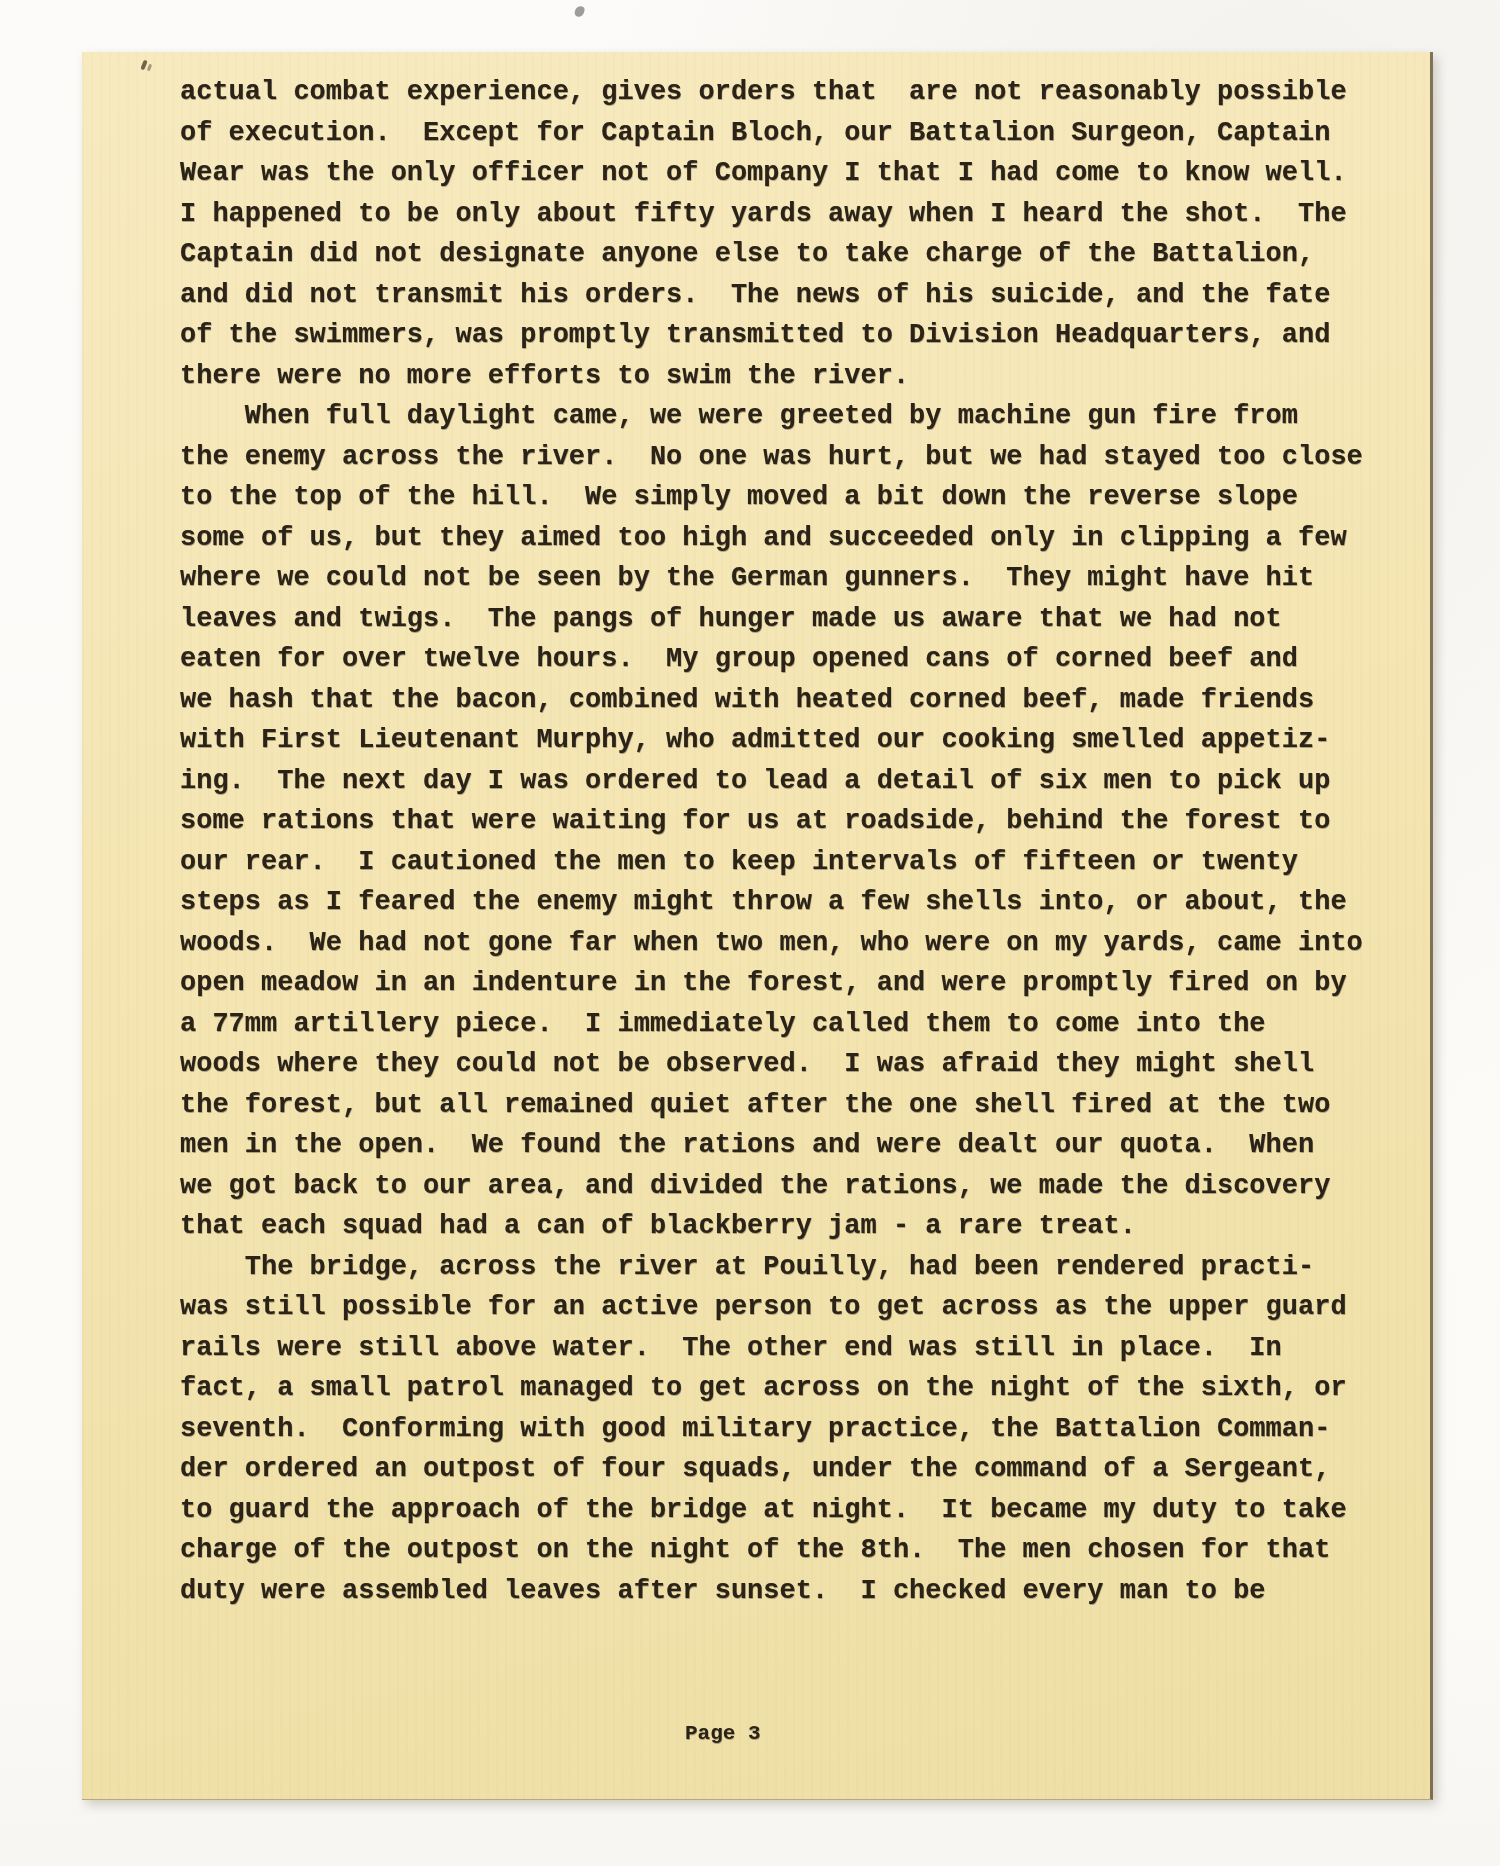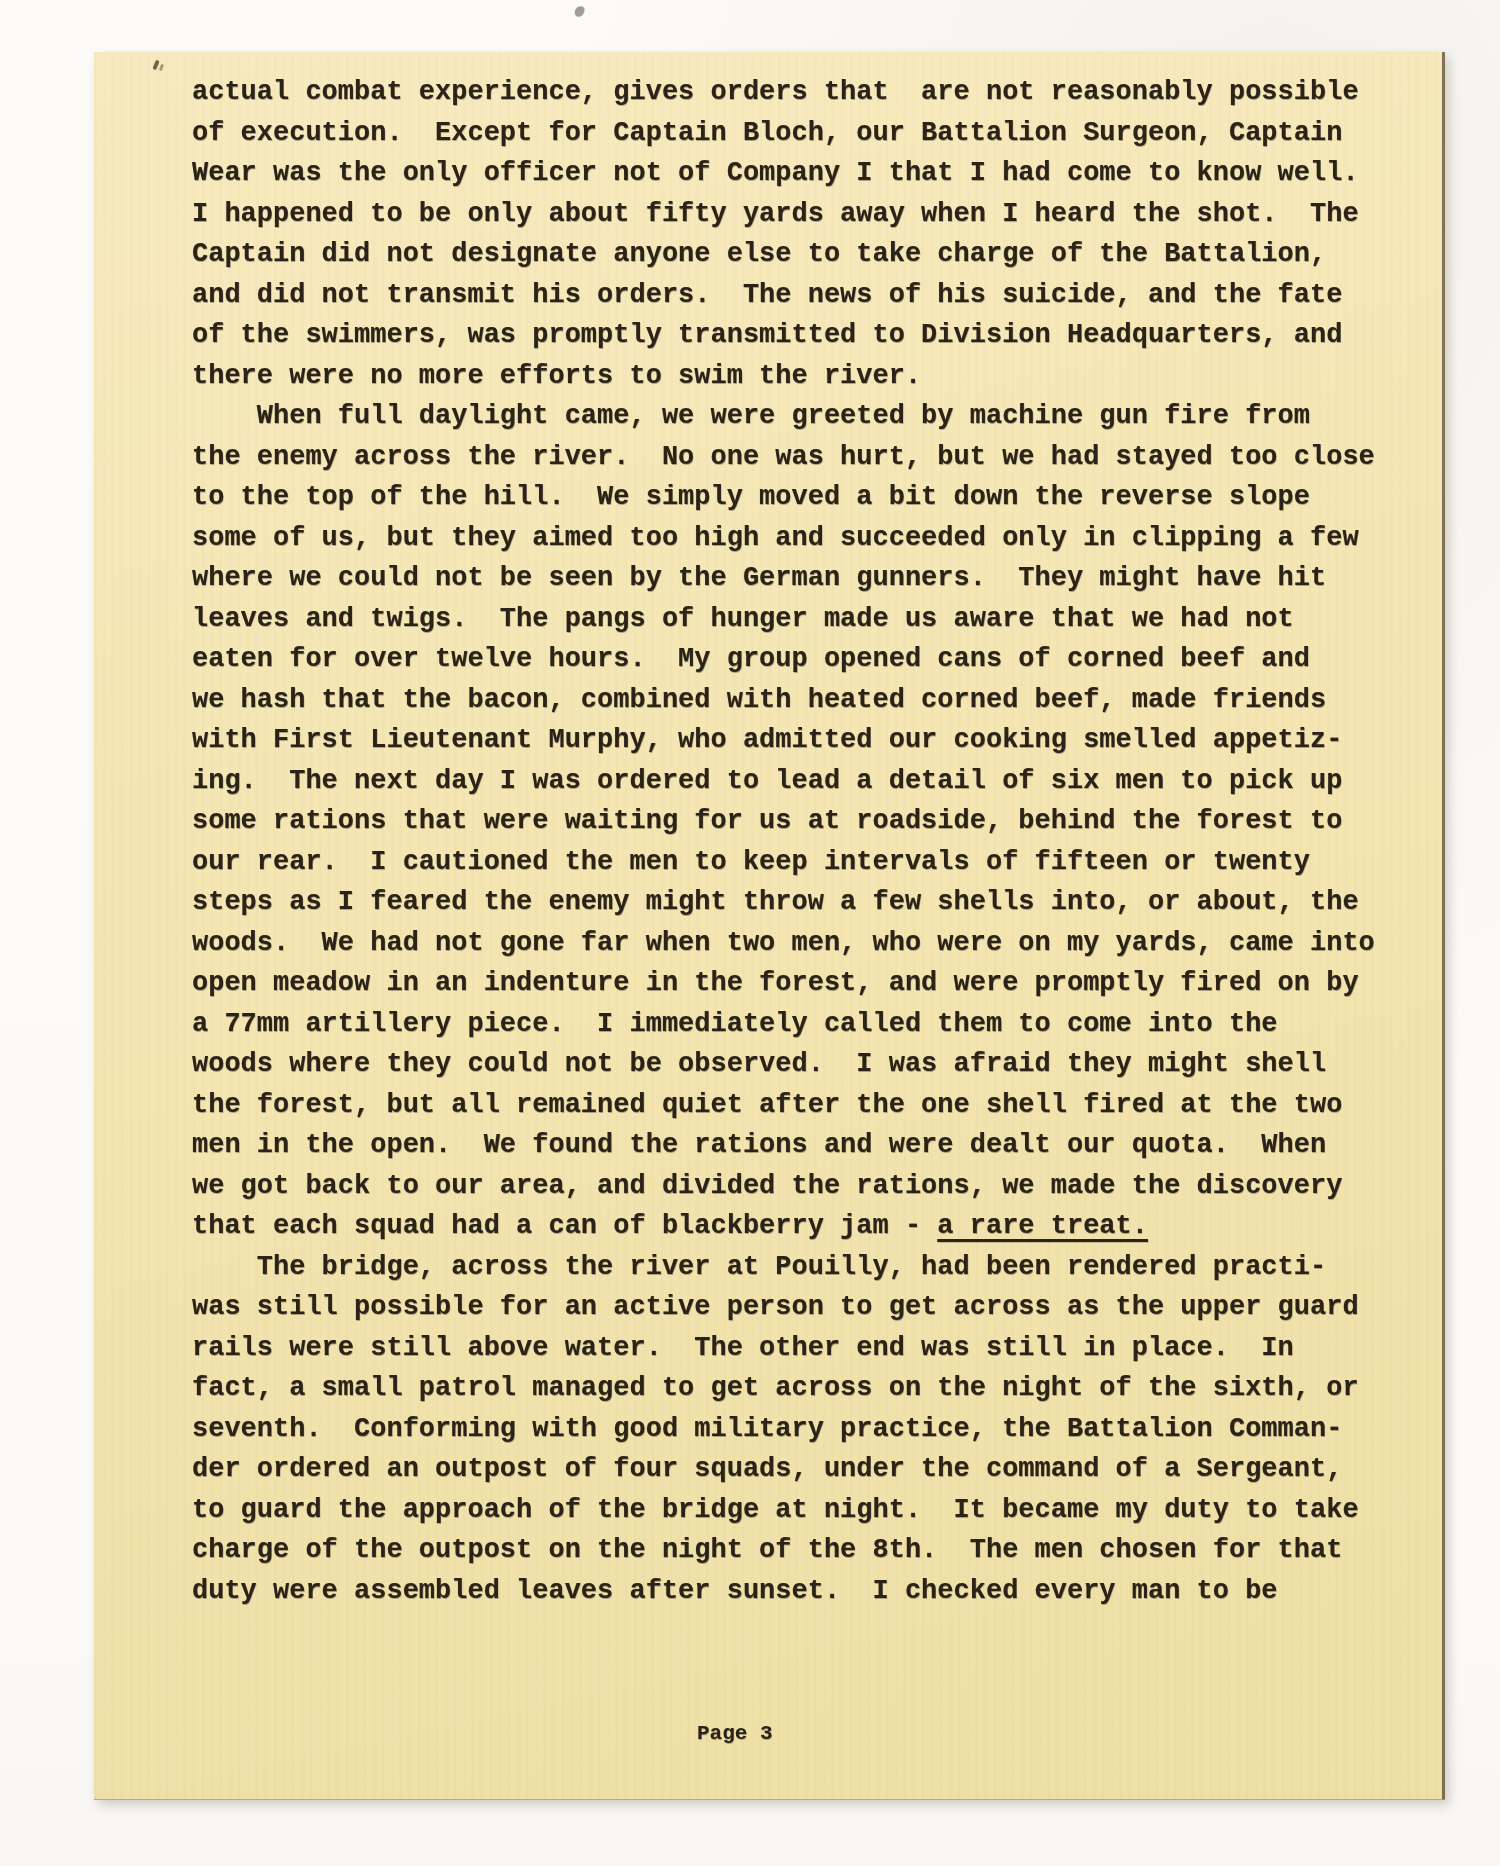--- a/index.html
+++ b/index.html
@@ -32,38 +32,36 @@
     left: 82px;
     top: 52px;
     width: 1351px;
     height: 1748px;
     background:
       repeating-linear-gradient(90deg, rgba(140,115,65,0.028) 0px, rgba(140,115,65,0.028) 2px, rgba(255,255,255,0) 2px, rgba(255,255,255,0) 9px),
       linear-gradient(168deg, var(--paper-top) 0%, var(--paper-mid) 45%, var(--paper-bottom) 100%);
     border-right: 3px solid rgba(52,38,22,0.60);
     border-bottom: 1px solid rgba(110,88,55,0.45);
     box-shadow: 4px 5px 10px rgba(150,142,122,0.40);
-    margin-left: 12px;
   }
   .text-block {
     position: absolute;
     left: 98px;
     top: 20px;
     width: 1240px;
     font-size: 27px;
     line-height: 40.5px;
     font-weight: bold;
     color: var(--ink);
   }
   .line {
     white-space: pre;
     text-shadow: 0.5px 0.6px 0 rgba(43,35,24,0.35), -0.3px 0 0 rgba(43,35,24,0.2);
   }
   .underlined {
-    text-decoration: underline;
     text-decoration-thickness: 3px;
     text-underline-offset: 6px;
   }
   .footer {
     position: absolute;
     left: 603px;
     top: 1662px;
     font-size: 21px;
     line-height: 40.5px;
     font-weight: bold;

